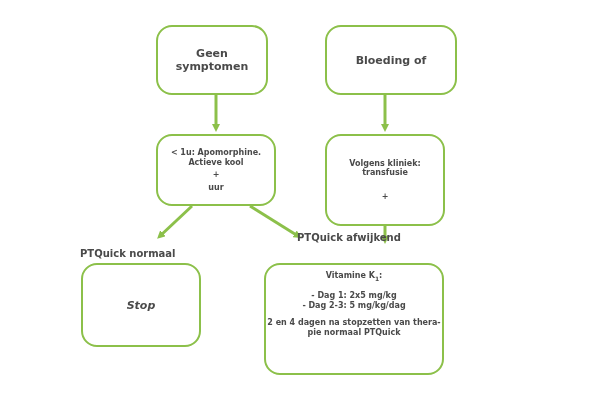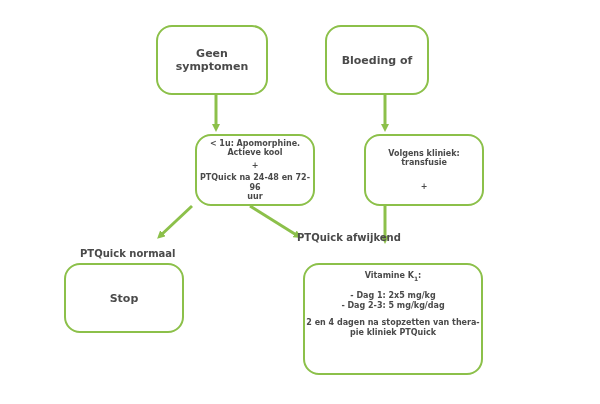--- a/index.html
+++ b/index.html
@@ -4,21 +4,21 @@
 <style>
   html, body { margin:0; padding:0; background:#ffffff; }
   body { width:600px; height:404px; position:relative; overflow:hidden;
          font-family:"DejaVu Sans", sans-serif; color:#4a4a4a; }
   .box { position:absolute; border:2.5px solid #8cc04a; border-radius:16px;
          background:#fff; box-sizing:border-box; display:flex; flex-direction:column;
          align-items:center; justify-content:center; text-align:center; font-weight:bold; }
   .lbl { position:absolute; font-weight:bold; font-size:10px; color:#4a4a4a; text-align:left; }
   svg.arrows { position:absolute; left:0; top:0; }
   .big { font-size:11px; line-height:13px; }
-  .sm { font-size:8px; line-height:9.5px;margin-left:39px; }
+  .sm { font-size:8px; line-height:9.5px; }
   .sub { font-size:6px; vertical-align:sub; }
 </style>
 </head>
 <body>
 
 <svg class="arrows" width="600" height="404">
   <defs>
     <marker id="ah" markerWidth="8" markerHeight="8" refX="4" refY="4" orient="auto" markerUnits="userSpaceOnUse">
       <path d="M0,0 L8,4 L0,8 Z" fill="#8cc04a"></path>
     </marker>
@@ -27,45 +27,44 @@
   <line x1="385" y1="95" x2="385" y2="128" stroke="#8cc04a" stroke-width="3" marker-end="url(#ah)"></line>
   <line x1="192" y1="206" x2="160" y2="236" stroke="#8cc04a" stroke-width="3" marker-end="url(#ah)"></line>
   <line x1="250" y1="206" x2="298" y2="236" stroke="#8cc04a" stroke-width="3" marker-end="url(#ah)"></line>
   <line x1="385" y1="206" x2="385" y2="240" stroke="#8cc04a" stroke-width="3" marker-end="url(#ah)"></line>
 </svg>
 
 <div class="box big" style="left:156px;top:25px;width:112px;height:70px;">
   <span>Geen symptomen</span>
 </div>
 
-<div class="box big" style="left:325px;top:25px;width:104px;height:70px;">
+<div class="box big" style="left:325px;top:25px;width:132px;height:70px;">
   <span>Bloeding of</span>
 </div>
 
 <div class="box sm" style="left:156px;top:134px;width:120px;height:72px;">
   <span>&lt; 1u: Apomorphine.</span>
   <span>Actieve kool</span>
   <span style="margin:3px 0;">+</span>
-  <span>PTQuick na 24-48 en 72-96</span>
   <span>uur</span>
 </div>
 
-<div class="box sm" style="left:325px;top:134px;width:120px;height:72px;">
+<div class="box sm" style="left:325px;top:134px;width:120px;height:92px;">
   <span>Volgens kliniek:</span>
   <span>transfusie</span>
   <span style="margin-top:14px;">+</span>
 </div>
 
 <div class="lbl" style="left:80px;top:248px;width:120px;">PTQuick normaal</div>
 
 <div class="lbl" style="left:297px;top:232px;width:110px;">PTQuick afwijkend</div>
 
-<div class="box big" style="left:64px;top:263px;width:120px;height:70px;">
+<div class="box big" style="left:81px;top:263px;width:120px;height:84px;font-style:italic;">
   <span>Stop</span>
 </div>
 
 <div class="box sm" style="left:264px;top:263px;width:180px;height:112px;justify-content:flex-start;padding-top:6px;">
   <span><span>Vitamine K</span><span class="sub">1</span><span>:</span></span>
   <span style="margin-top:8px;">- Dag 1: 2x5 mg/kg</span>
   <span>- Dag 2-3: 5 mg/kg/dag</span>
   <span style="margin-top:8px;">2 en 4 dagen na stopzetten van thera-</span>
-  <span>pie kliniek PTQuick</span>
+  <span>pie normaal PTQuick</span>
 </div>
 
 </body></html>

